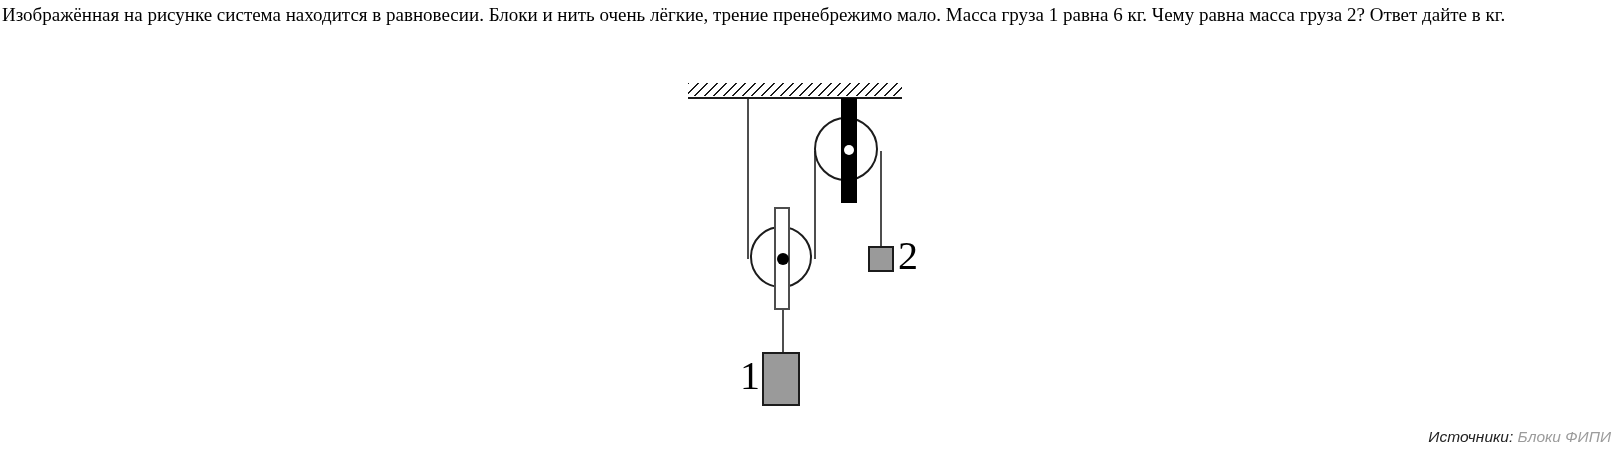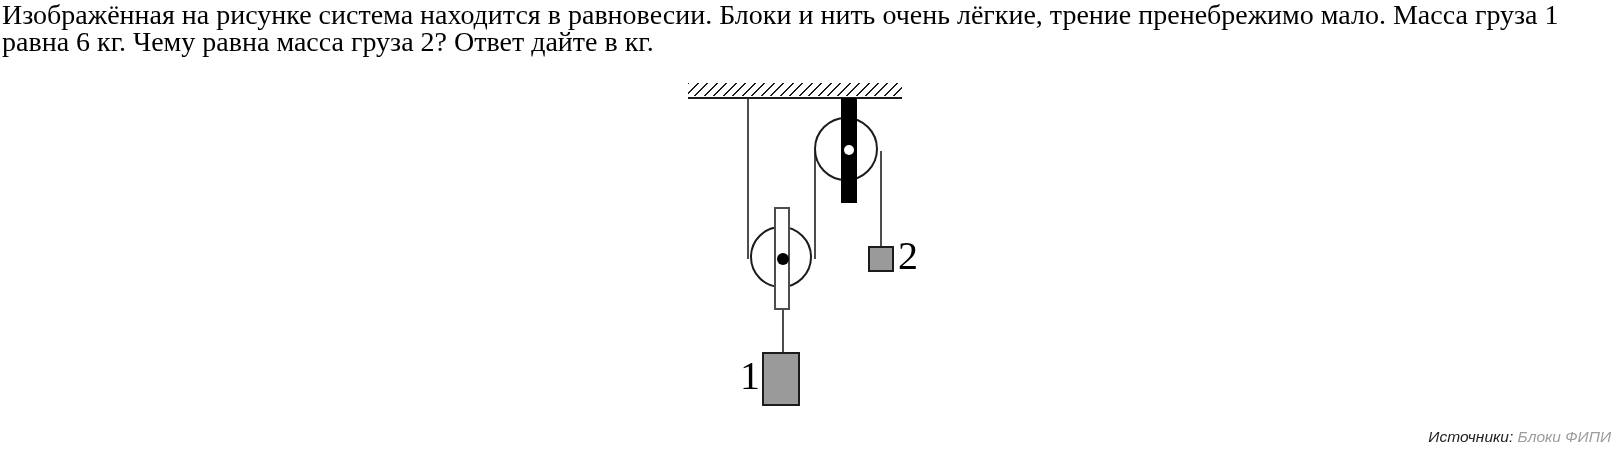--- a/index.html
+++ b/index.html
@@ -10,21 +10,21 @@
     height: 457px;
     background: var(--background, #ffffff);
     overflow: hidden;
     font-family: "Liberation Serif", serif;
   }
   .question {
     position: absolute;
     left: 2px;
     top: 1px;
     width: 1610px;
-    font-size: 28px;
+    font-size: 19px;
     line-height: 27px;
     color: var(--text, #000000);
   }
   
   .diagram {
     position: absolute;
     left: 688px;
     top: 83px;
     width: 240px;
     height: 330px;

